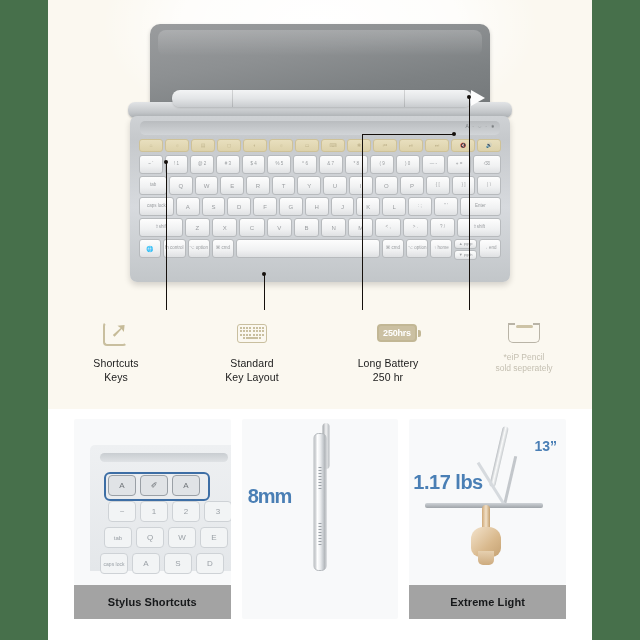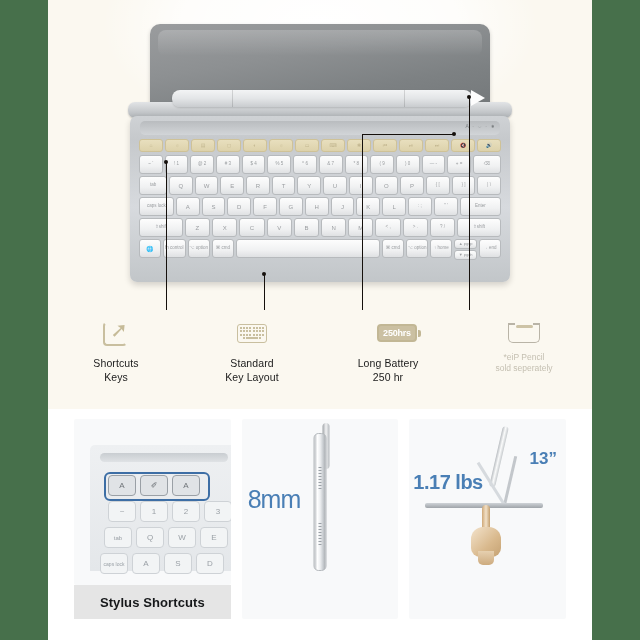--- a/index.html
+++ b/index.html
@@ -141,21 +141,21 @@
   .ic-pen .bar{position:absolute;left:8px;top:2px;width:17px;height:3px;border-radius:2px;background:#cdc3a6;}
 
   
   .cards{position:absolute;left:48px;top:419px;width:544px;height:200px;display:flex;gap:11px;padding:0 26px;box-sizing:border-box;}
   .card{flex:1;display:flex;flex-direction:column;}
   .card-img{
     flex:1;background:#f8f9fa;border-radius:2px;position:relative;overflow:hidden;
   }
   .card-cap{
     height:34px;display:flex;align-items:center;justify-content:center;
-    font-size:13px;font-weight:bold;color:#16181a;background:#e5e5e5;letter-spacing:.1px;
+    font-size:11px;font-weight:bold;color:#16181a;background:#a3a3a3;letter-spacing:.1px;
   }
 
   
   .mini-kb{position:absolute;left:16px;top:26px;width:150px;height:126px;
            background:linear-gradient(180deg,#eef0f2,#e4e7ea);border-radius:5px 0 0 0;}
   .mini-bezel{position:absolute;left:10px;top:8px;width:128px;height:9px;border-radius:5px;
               background:linear-gradient(180deg,#c9cdd1,#dfe2e5);}
   .mini-row{position:absolute;display:flex;gap:4px;}
   .mini-key{width:26px;height:19px;border-radius:4px;background:#f2f4f5;border:1px solid #ced2d6;
             display:flex;align-items:center;justify-content:center;font-size:8px;color:#9aa0a6;}
@@ -171,26 +171,26 @@
     border:1px solid #b5b9bd;box-sizing:border-box;
   }
   .edge-pen{
     position:absolute;left:50%;top:4px;transform:translateX(-50%) translateX(6px);
     width:7px;height:46px;border-radius:4px;
     background:linear-gradient(90deg,#9fa3a7,#f2f3f4,#b4b8bc);
   }
   .edge-dots{position:absolute;left:50%;transform:translateX(-50%);width:3px;
              background:repeating-linear-gradient(180deg,#9aa0a6 0 1px,transparent 1px 3px);}
   .mm-text{
-    position:absolute;left:6px;top:66px;font-size:25px;font-weight:normal;color:#4a7fb5;letter-spacing:-1px;
+    position:absolute;left:6px;top:66px;font-size:20px;font-weight:bold;color:#4a7fb5;letter-spacing:-1px;
   }
 
   
   .lbs-text{position:absolute;left:4px;top:52px;font-size:20px;font-weight:bold;color:#4a7fb5;letter-spacing:-.5px;}
-  .in-text{position:absolute;right:9px;top:30px;font-size:17px;font-weight:bold;color:#4a7fb5;}
+  .in-text{position:absolute;right:9px;top:19px;font-size:14px;font-weight:bold;color:#4a7fb5;}
   .slab{position:absolute;left:16px;top:84px;width:118px;height:5px;border-radius:2px;
         background:linear-gradient(180deg,#cfd3d7,#9fa4a9);}
   .stand{position:absolute;left:84px;top:36px;width:54px;height:50px;}
   .stand-a{position:absolute;left:10px;top:0;width:3px;height:50px;background:#c3c7cb;transform:rotate(13deg);transform-origin:bottom;}
   .stand-b{position:absolute;left:10px;top:0;width:3px;height:50px;background:#d6dade;transform:rotate(-32deg);transform-origin:bottom;}
   .tablet-up{position:absolute;left:80px;top:6px;width:6px;height:62px;border-radius:3px;
              background:linear-gradient(90deg,#b9bdc1,#fafbfb,#c6cacd);transform:rotate(13deg);transform-origin:bottom;}
   .hand{position:absolute;left:60px;top:86px;width:34px;height:58px;}
   .finger{position:absolute;left:13px;top:0;width:8px;height:28px;border-radius:4px 4px 2px 2px;
           background:linear-gradient(90deg,#d8b98e,#f0ddc3,#c9a madly);}
@@ -486,16 +486,17 @@
         </div>
         <div class="slab"></div>
         <div class="hand">
           <div class="finger"></div>
           <div class="fist"></div>
           <div class="wrist"></div>
         </div>
         <div class="lbs-text">1.17 lbs</div>
         <div class="in-text">13”</div>
       </div>
+      <div class="card-cap">Extreme Light</div>
     </div>
 
   </div>
 </div>
 
 </body></html>

